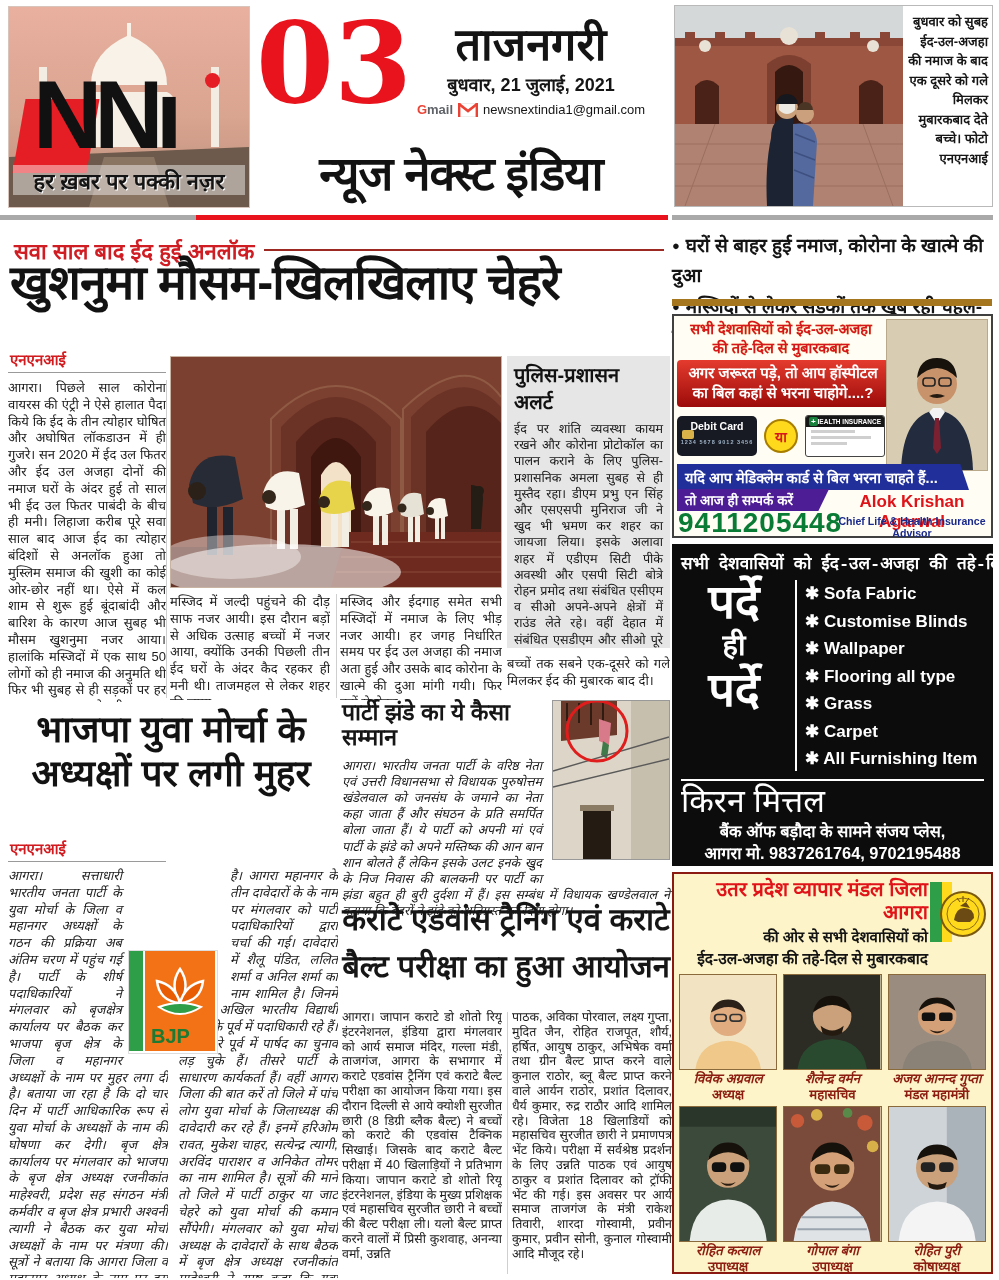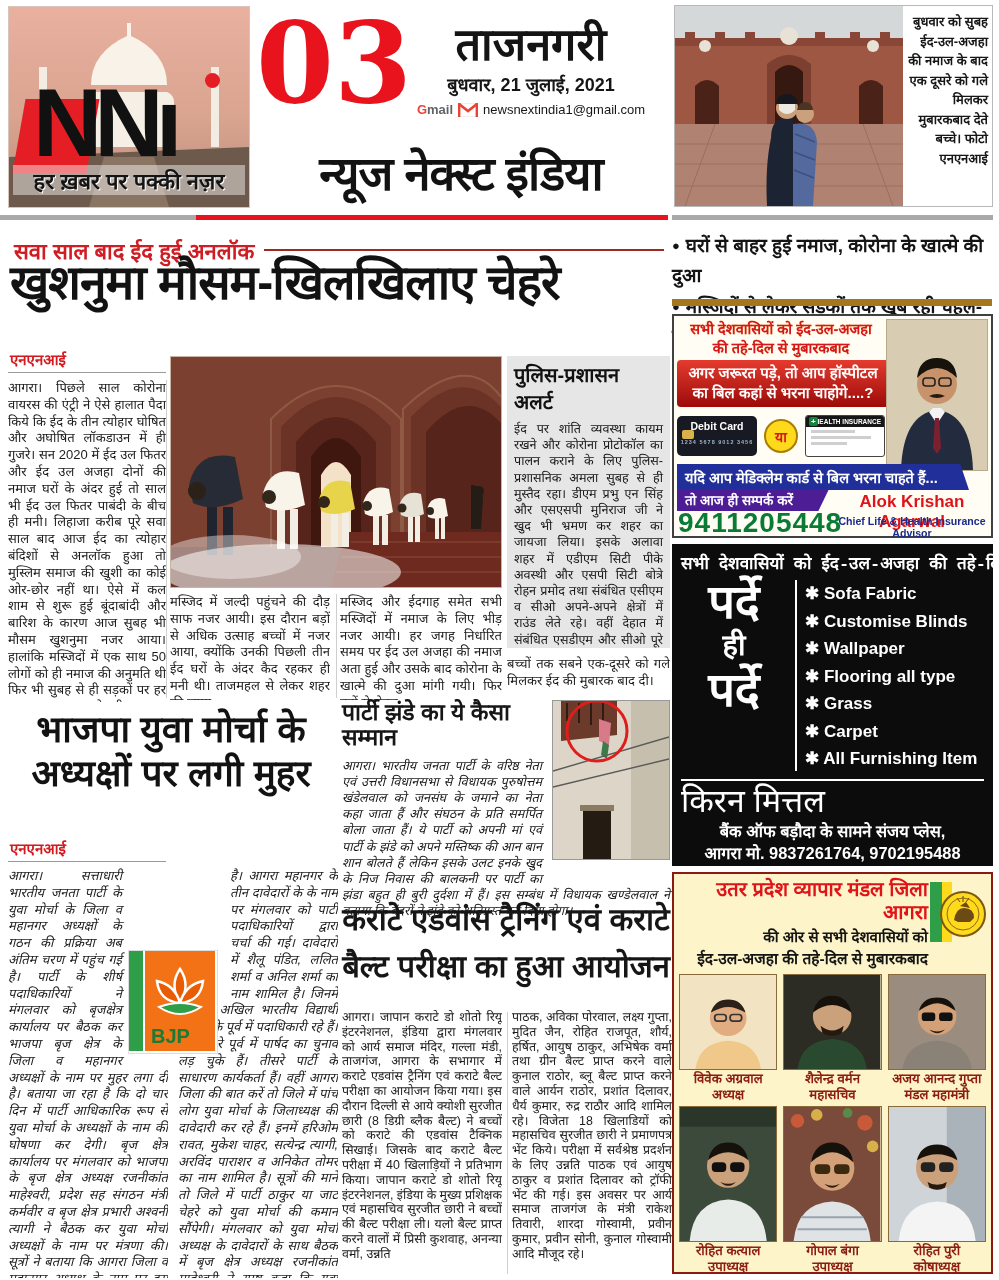--- a/index.html
+++ b/index.html
@@ -7,21 +7,21 @@
         font-family:"Liberation Sans",sans-serif;color:#161616;}
   .abs{position:absolute;}
   .jtext{text-align:justify;overflow:hidden;}
   p{margin:0;font-style:italic;}
   h1,h2,h3{margin:0;font-weight:800;}
 
   
   .logo-box{left:8px;top:6px;width:240px;height:200px;overflow:hidden;border:1px solid #d8c4bb;}
   .logo-sky{position:absolute;inset:0;}
   .red-sq{position:absolute;left:10px;top:92px;width:74px;height:74px;background:#e51e25;transform:skew(-10deg);}
-  .nni{position:absolute;left:24px;top:60px;font-size:96px;line-height:1;font-weight:800;letter-spacing:-8px;color:#111;margin-top:8px;}
+  .nni{position:absolute;left:24px;top:60px;font-size:96px;line-height:1;font-weight:800;letter-spacing:-8px;color:#111;}
   .i-dot{position:absolute;left:196px;top:66px;width:15px;height:15px;border-radius:50%;background:#e51e25;}
   .tagline{position:absolute;left:4px;right:4px;bottom:12px;background:rgba(255,255,255,.45);
            font-size:22px;font-weight:800;text-align:center;color:#141414;text-shadow:1px 1px 0 #fff;}
   .pagenum{left:256px;top:10px;font-family:"DejaVu Serif",serif;font-size:112px;line-height:.95;font-weight:800;color:#e8131c;}
   .edition{left:396px;top:12px;width:270px;text-align:center;font-size:45px;font-weight:800;color:#141414;}
   .date-line{left:396px;top:72px;width:270px;text-align:center;font-size:18px;font-weight:700;}
   .gmail-row{left:396px;top:102px;width:270px;display:flex;justify-content:center;align-items:center;gap:5px;font-size:13px;}
   .gmail-word{font-weight:700;color:#5f6368;}
   .gmail-word b{color:#ea4335;}
   .masthead{left:256px;top:140px;width:410px;text-align:center;font-size:47px;font-weight:800;color:#121212;letter-spacing:-1px;}
@@ -112,21 +112,21 @@
   
   .ad-trd{left:672px;top:872px;width:321px;height:402px;background:#fdf4c9;border:2px solid #8a1a12;box-sizing:border-box;padding:4px 5px;}
   .trd-head{position:relative;text-align:right;padding-right:58px;}
   .trd-title{color:#e01319;font-weight:800;font-size:20px;line-height:1.15;}
   .trd-sub1{font-weight:800;font-size:15px;margin-top:2px;color:#141414;}
   .trd-sub2{font-weight:800;font-size:15.5px;margin-top:1px;color:#141414;}
   .trd-logo{position:absolute;right:0;top:0;width:56px;height:72px;}
   .trd-grid{display:grid;grid-template-columns:repeat(3,1fr);gap:3px 6px;margin-top:5px;}
   .m-photo{width:100%;height:96px;border:1px solid #8a6a3a;box-sizing:border-box;display:block;}
   .m-photo.tall{height:136px;}
-  .m-name{color:#8c1d10;font-weight:800;font-size:13.2px;margin-top:1px;text-align:center;line-height:1.2;}
+  .m-name{color:#8c1d10;font-weight:800;font-size:13.2px;margin-top:1px;text-align:center;line-height:1.2;font-style:italic;}
   .m-role{color:#8c1d10;font-weight:800;font-size:13.2px;text-align:center;line-height:1.2;}
 </style>
 </head>
 <body>
 
 <div class="page">
 
   <div class="abs logo-box">
     <svg class="logo-sky" viewBox="0 0 240 200" preserveAspectRatio="none">
       <defs>

